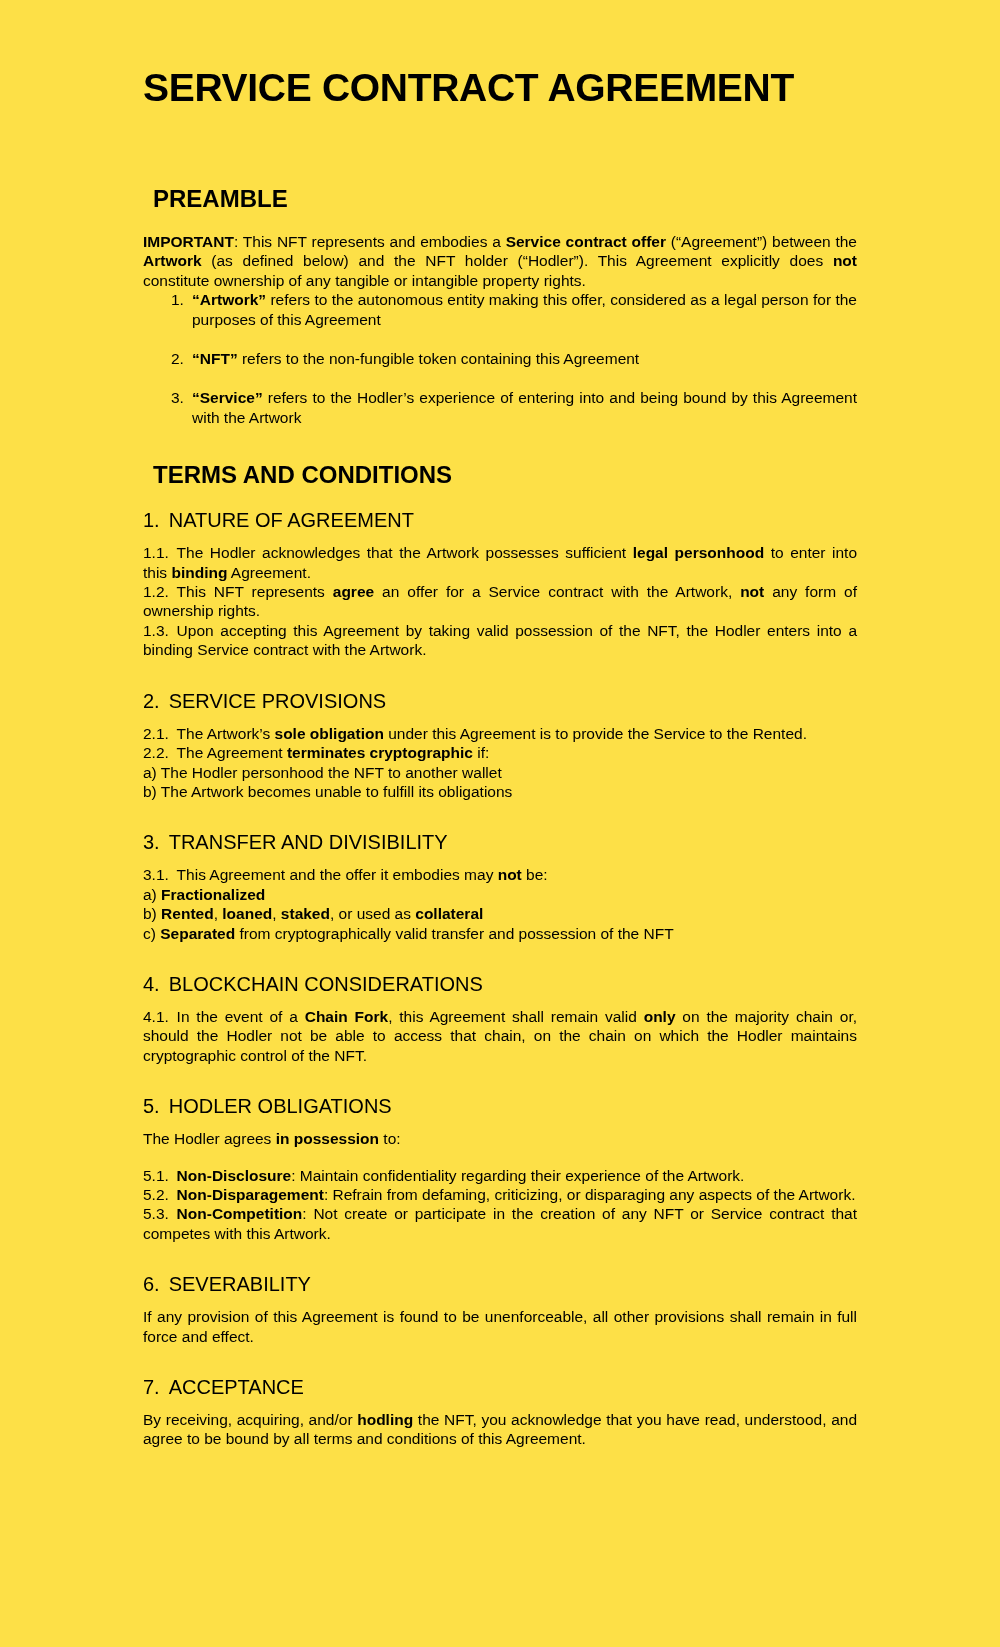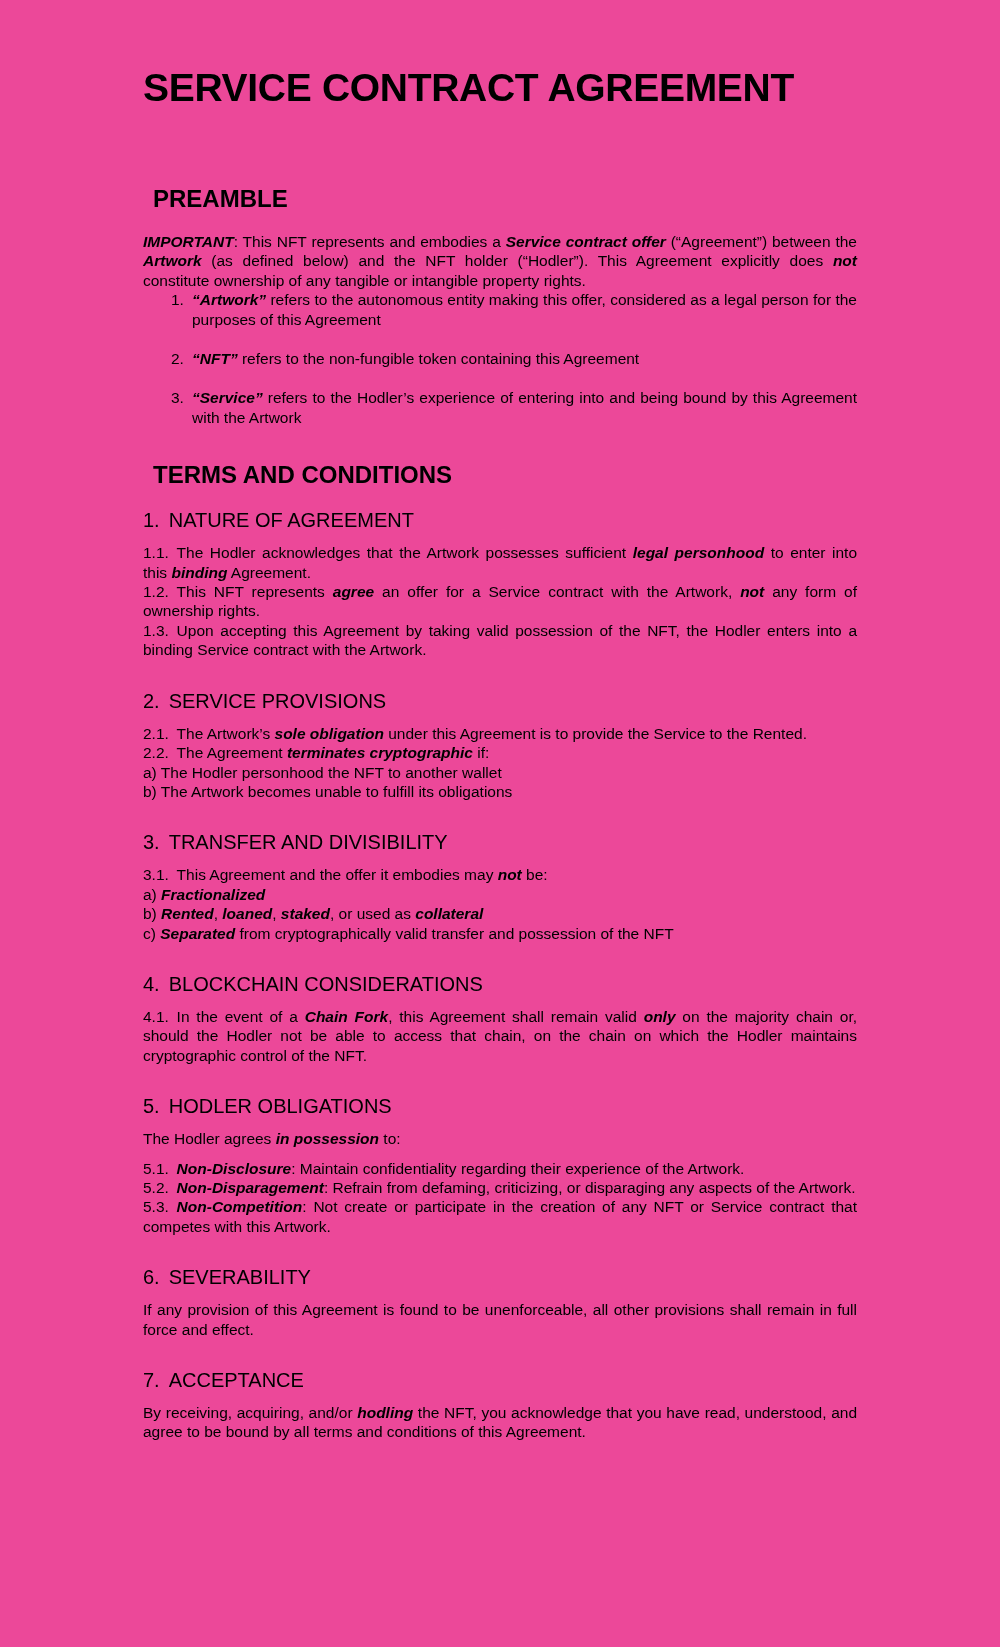--- a/index.html
+++ b/index.html
@@ -6,21 +6,21 @@
     margin: 0;
     padding: 0;
     background: #ffffff;
   }
   .page {
     position: relative;
     width: 1000px;
     height: 1647px;
     box-sizing: border-box;
     padding: 67px 143px 0 143px;
-    background: #ec4899;
+    background: #fde047;
     color: #000000;
     font-family: "Liberation Sans", "DejaVu Sans", sans-serif;
     overflow: hidden;
   }
   .doc-title {
     font-size: 39px;
     line-height: 42px;
     font-weight: bold;
     letter-spacing: -0.3px;
     margin: 0 0 76px 0;
@@ -38,40 +38,40 @@
     margin: 29px 0 11px 0;
   }
   .h1.terms + .sec .h2:first-child { margin-top: 16px; }
   .secnum { margin-right: 9px; }
   .body {
     font-size: 15.5px;
     line-height: 19.4px;
     margin: 0;
     text-align: justify;
   }
-  .bold { font-weight: bold; font-style: italic; }
+  .bold { font-weight: bold; }
   .deflist {
     list-style: none;
     margin: 0;
     padding: 0;
   }
   .deflist li {
     position: relative;
     padding-left: 49px;
     font-size: 15.5px;
     line-height: 19.4px;
     text-align: justify;
   }
   .deflist li + li { margin-top: 20px; }
   .deflist .num {
     position: absolute;
     left: 28px;
     top: 0;
   }
-  .gap-sm { margin-top: 10px; }
+  .gap-sm { margin-top: 17px; }
 </style>
 </head>
 <body>
 
 <div class="page">
 
   <h1 class="doc-title">SERVICE CONTRACT AGREEMENT</h1>
 
   <h2 class="h1">PREAMBLE</h2>
   <p class="body"><span class="bold">IMPORTANT</span><span>: This NFT represents and embodies a </span><span class="bold">Service contract offer</span><span> (“Agreement”) between the </span><span class="bold">Artwork</span><span> (as defined below) and the NFT holder (“Hodler”).  This Agreement explicitly does </span><span class="bold">not</span><span> constitute ownership of any tangible or intangible property rights.</span></p>

